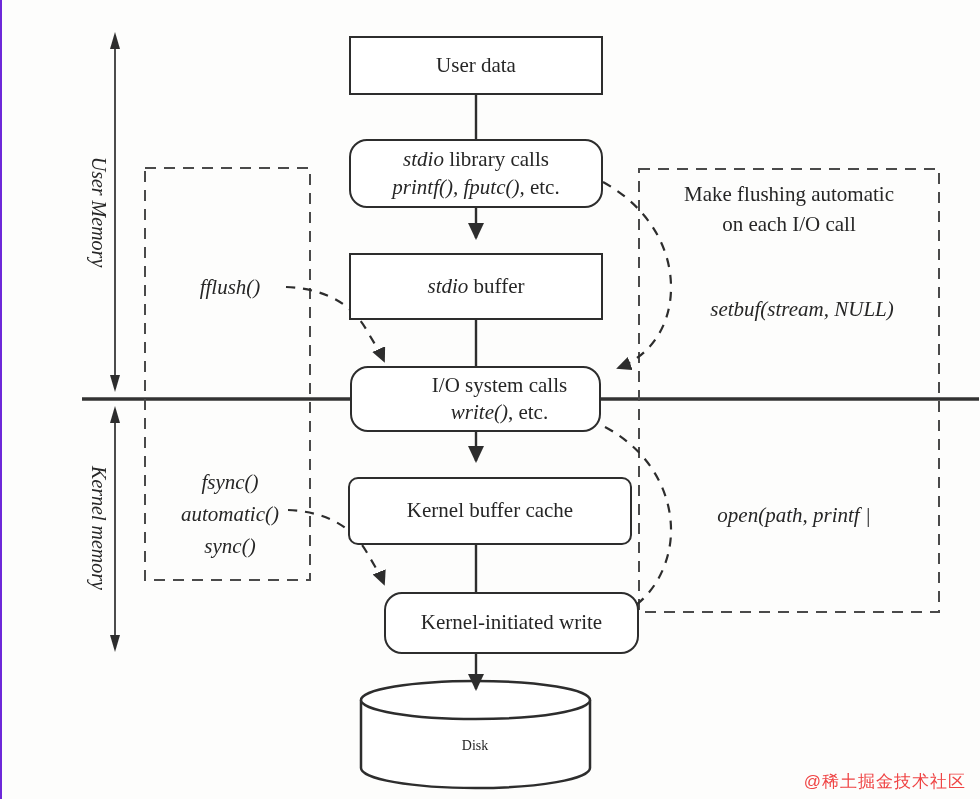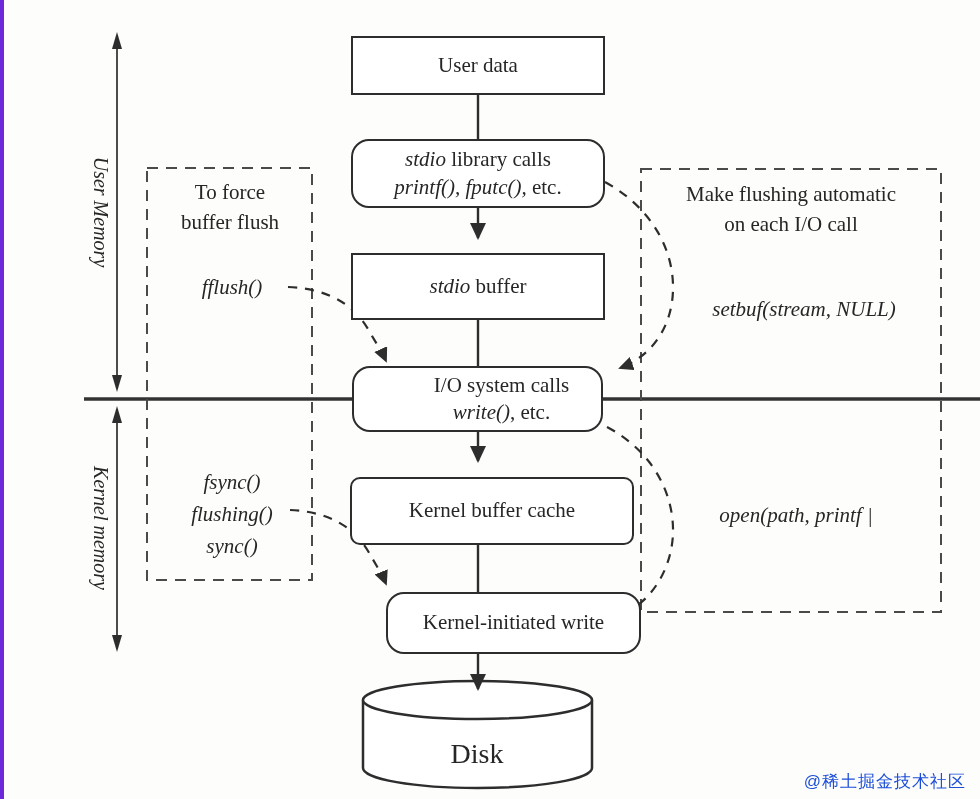--- a/index.html
+++ b/index.html
@@ -1,20 +1,20 @@
 <!DOCTYPE html>
 <html><head>
 <meta charset="utf-8">
 <style>
   html,body{margin:0;padding:0;background:#fff;}
   #canvas{
     position:relative;
     width:980px;height:799px;
     background:#fdfdfc;
-    border-left:4px solid #6d28d9;
+    border-left:2px solid #6d28d9;
     box-sizing:border-box;
     font-family:"Liberation Serif","DejaVu Serif",serif;
     color:#262626;
     overflow:hidden;
   }
   #wires{position:absolute;left:0;top:0;z-index:1;}
   .box{
     position:absolute;z-index:2;
     background:#fff;
     border:2.5px solid #2d2d2d;
@@ -30,25 +30,25 @@
   }
   .center-x{transform:translateX(-50%);}
   .vlabel{
     position:absolute;z-index:2;white-space:nowrap;
     font-style:italic;font-size:20px;
     transform:translate(-50%,-50%) rotate(90deg);
   }
   .func-list div{line-height:32px;}
   #disk-label{
     position:absolute;z-index:3;left:473px;top:738px;
-    transform:translateX(-50%);font-size:28px;
+    transform:translateX(-50%);font-size:14px;
   }
   #watermark{
     position:absolute;z-index:4;right:14px;bottom:6px;
-    font-size:17px;color:#1d4ed8;letter-spacing:1px;
+    font-size:17px;color:#ef4444;letter-spacing:1px;
     font-family:"Liberation Sans","DejaVu Sans",sans-serif;
   }
 </style>
 </head>
 <body>
 
 <div id="canvas">
 
   <svg id="wires" width="980" height="799" viewBox="0 0 980 799">
     <defs>
@@ -119,28 +119,24 @@
   <div class="box" style="left:346px;top:477px;width:284px;height:68px;border-radius:10px;">
     <div>Kernel buffer cache</div>
   </div>
 
   <div class="box rounded" style="left:346px;top:592px;width:255px;height:62px;margin-left:36px;">
     <div>Kernel-initiated write</div>
   </div>
 
   <div id="disk-label">Disk</div>
 
-  <div class="note center-x" style="left:226px;top:178px;">
-    <div>To force</div>
-    <div>buffer flush</div>
-  </div>
   <div class="note center-x it" style="left:228px;top:273px;">fflush()</div>
   <div class="note center-x it func-list" style="left:228px;top:466px;">
     <div>fsync()</div>
-    <div>flushing()</div>
+    <div>automatic()</div>
     <div>sync()</div>
   </div>
 
   <div class="note center-x" style="left:787px;top:180px;">
     <div>Make flushing automatic</div>
     <div>on each I/O call</div>
   </div>
   <div class="note center-x it" style="left:800px;top:267px;margin-top:28px;">setbuf(stream, NULL)</div>
   <div class="note center-x it func-list" style="left:792px;top:499px;">
     <div>open(path, printf |</div>

